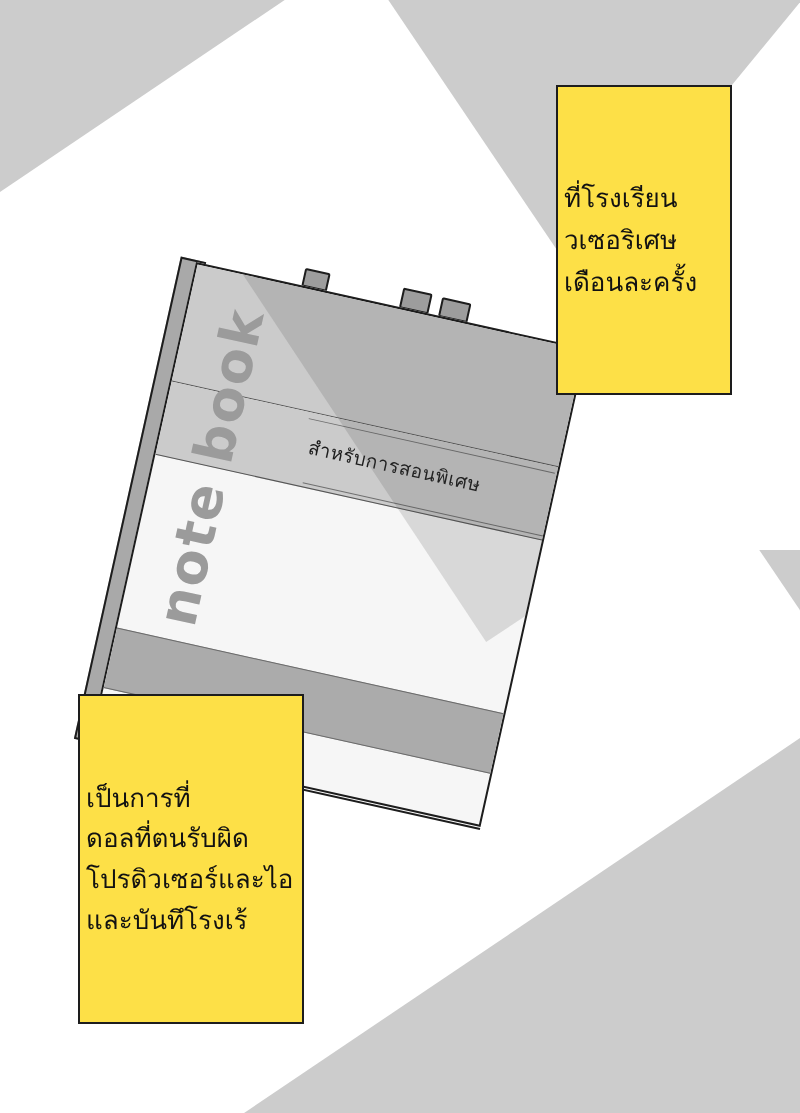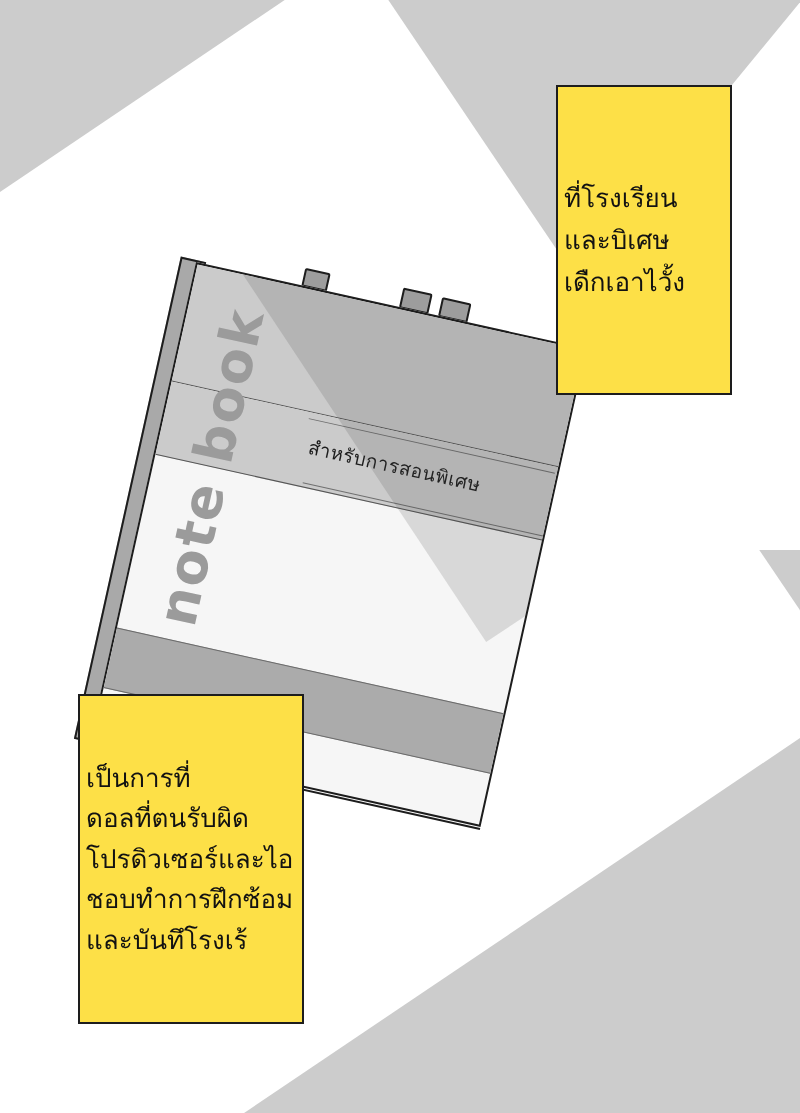--- a/index.html
+++ b/index.html
@@ -259,25 +259,24 @@
       <div class="nb-wordmark">note book</div>
 
       <div class="nb-shadow"></div>
     </div>
 
     <div class="nb-edge"></div>
   </div>
 
   <div class="bubble" id="bubble-top">
     <span class="line">ที่โรงเรียน</span>
-    <span class="line">และบิเศษ</span>
-    <span class="line">เดืกเอาไวั้ง</span>
+    <span class="line">วเซอริเศษ</span>
+    <span class="line">เดือนละครั้ง</span>
   </div>
 
   <div class="bubble" id="bubble-bottom">
     <span class="line">เป็นการที่</span>
     <span class="line">ดอลที่ตนรับผิด</span>
     <span class="line">โปรดิวเซอร์และไอ</span>
-    <span class="line">ชอบทำการฝึกซ้อม</span>
     <span class="line">และบันทึโรงเร้</span>
   </div>
 
 </div>
 
 </body></html>

